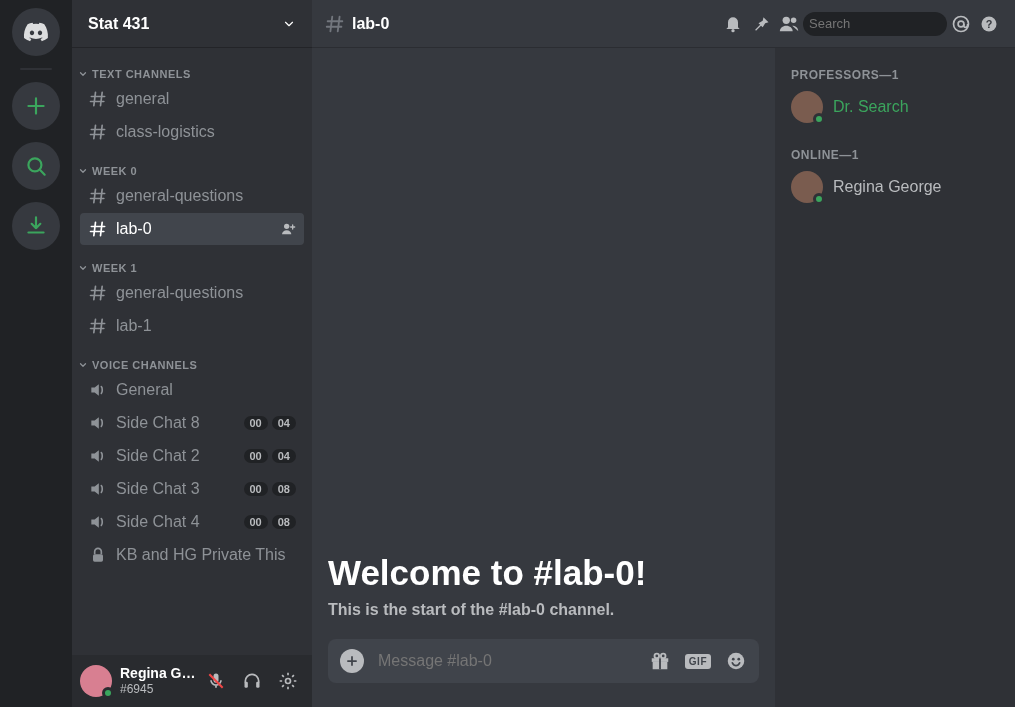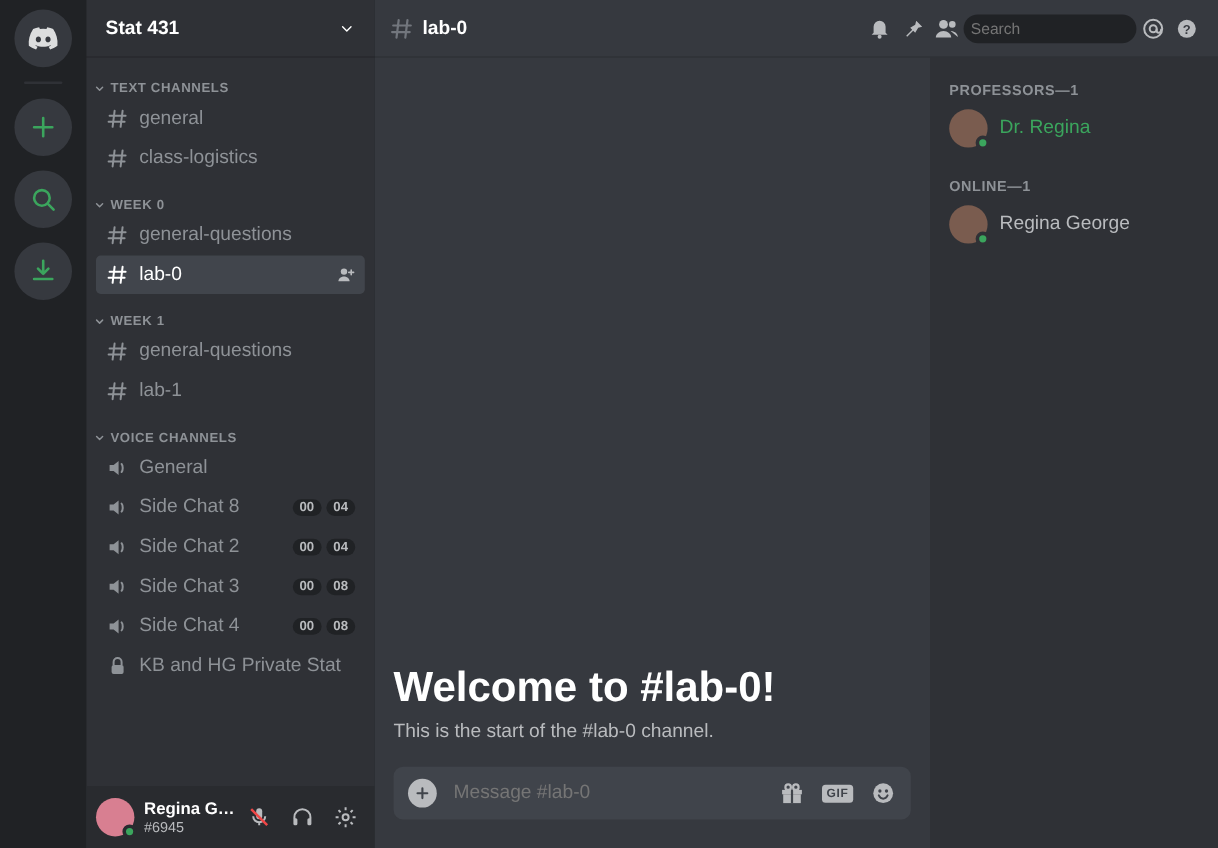--- a/index.html
+++ b/index.html
@@ -33,21 +33,21 @@
   .topbar .tb-title { display:flex; align-items:center; gap:6px; color:#fff; font-weight:700; font-size:16px; }
   .topbar .tb-title .hash { color:#72767d; }
   .topbar .spacer { flex:1; }
   .topbar .tb-ic { width:28px; height:24px; display:flex; align-items:center; justify-content:center; color:#b9bbbe; cursor:pointer; }
   .topbar .search { display:flex; align-items:center; background:#202225; height:24px; border-radius:12px; padding:0 6px; width:144px; }
   .topbar .search input { flex:1; background:transparent; border:none; outline:none; color:#dcddde; font-size:13px; }
   .chat-body { flex:1; display:flex; }
   .messages { flex:1; display:flex; flex-direction:column; position:relative; }
   .welcome { margin:auto 16px 0 16px; padding-bottom:20px;}
   .welcome h1 { color:#fff; font-size:35px; font-weight:800; margin-bottom:8px;}
-  .welcome p { color:#b9bbbe; font-size:16px; }
+  .welcome p { color:#b9bbbe; font-size:16px;font-weight:bold; }
   .composer { margin:0 16px 24px; background:#40444b; height:44px; border-radius:8px; display:flex; align-items:center; padding:0 12px; gap:14px;}
   .composer .plus { width:24px; height:24px; border-radius:50%; background:#b9bbbe; color:#40444b; display:flex; align-items:center; justify-content:center; cursor:pointer; font-weight:700;}
   .composer input { flex:1; background:transparent; border:none; outline:none; color:#dcddde; font-size:16px;}
   .composer .cic { color:#b9bbbe; display:flex; align-items:flex-start; cursor:pointer;}
   .gif-badge { background:#b9bbbe; color:#40444b; font-size:10px; font-weight:800; padding:2px 4px; border-radius:3px; letter-spacing:.5px;}
   .members { width:240px; background:#2f3136; padding:0 8px 8px; }
   .mem-header { color:#8e9297; font-size:12px; font-weight:700; letter-spacing:.5px; text-transform:uppercase; padding:20px 8px 4px; }
   .member { display:flex; align-items:center; padding:4px 8px; height:42px; border-radius:4px; cursor:pointer;}
   .m-avatar { width:32px; height:32px; border-radius:50%; background:#7a5c4f; position:relative; flex-shrink:0;}
   .m-avatar .status { position:absolute; bottom:-2px; right:-2px; width:12px; height:12px; border-radius:50%; background:#3ba55d; border:3px solid #2f3136; }
@@ -230,21 +230,21 @@
           <span class="badge">08</span>
         </div>
       </div>
       <div class="channel">
         <span class="ch-icon">
           <svg width="20" height="20" viewBox="0 0 24 24">
             <rect x="6" y="11" width="12" height="9" rx="2" fill="currentColor"></rect>
             <path d="M8 11V8a4 4 0 0 1 8 0v3" stroke="currentColor" stroke-width="2" fill="none"></path>
           </svg>
         </span>
-        <span class="ch-label">KB and HG Private Stat</span>
+        <span class="ch-label">KB and HG Private This</span>
       </div>
     </div>
   <div class="user-panel">
     <div class="user-avatar">
         <div class="status"></div>
       </div>
     <div class="user-names">
       <div class="n">Regina Geor...</div>
       <div class="t">#6945</div>
     </div>
@@ -358,21 +358,21 @@
           </div>
       </div>
     </div>
 
     <div class="members" id="members-root">
         <div class="mem-header">PROFESSORS—1</div>
         <div class="member">
           <div class="m-avatar">
             <div class="status"></div>
           </div>
-          <span class="m-name" style="color:#3ba55d">Dr. Regina</span>
+          <span class="m-name" style="color:#3ba55d">Dr. Search</span>
         </div>
         <div class="mem-header">ONLINE—1</div>
         <div class="member">
           <div class="m-avatar">
             <div class="status"></div>
           </div>
           <span class="m-name" style="color:#b9bbbe">Regina George</span>
         </div>
       </div>
   </div>

